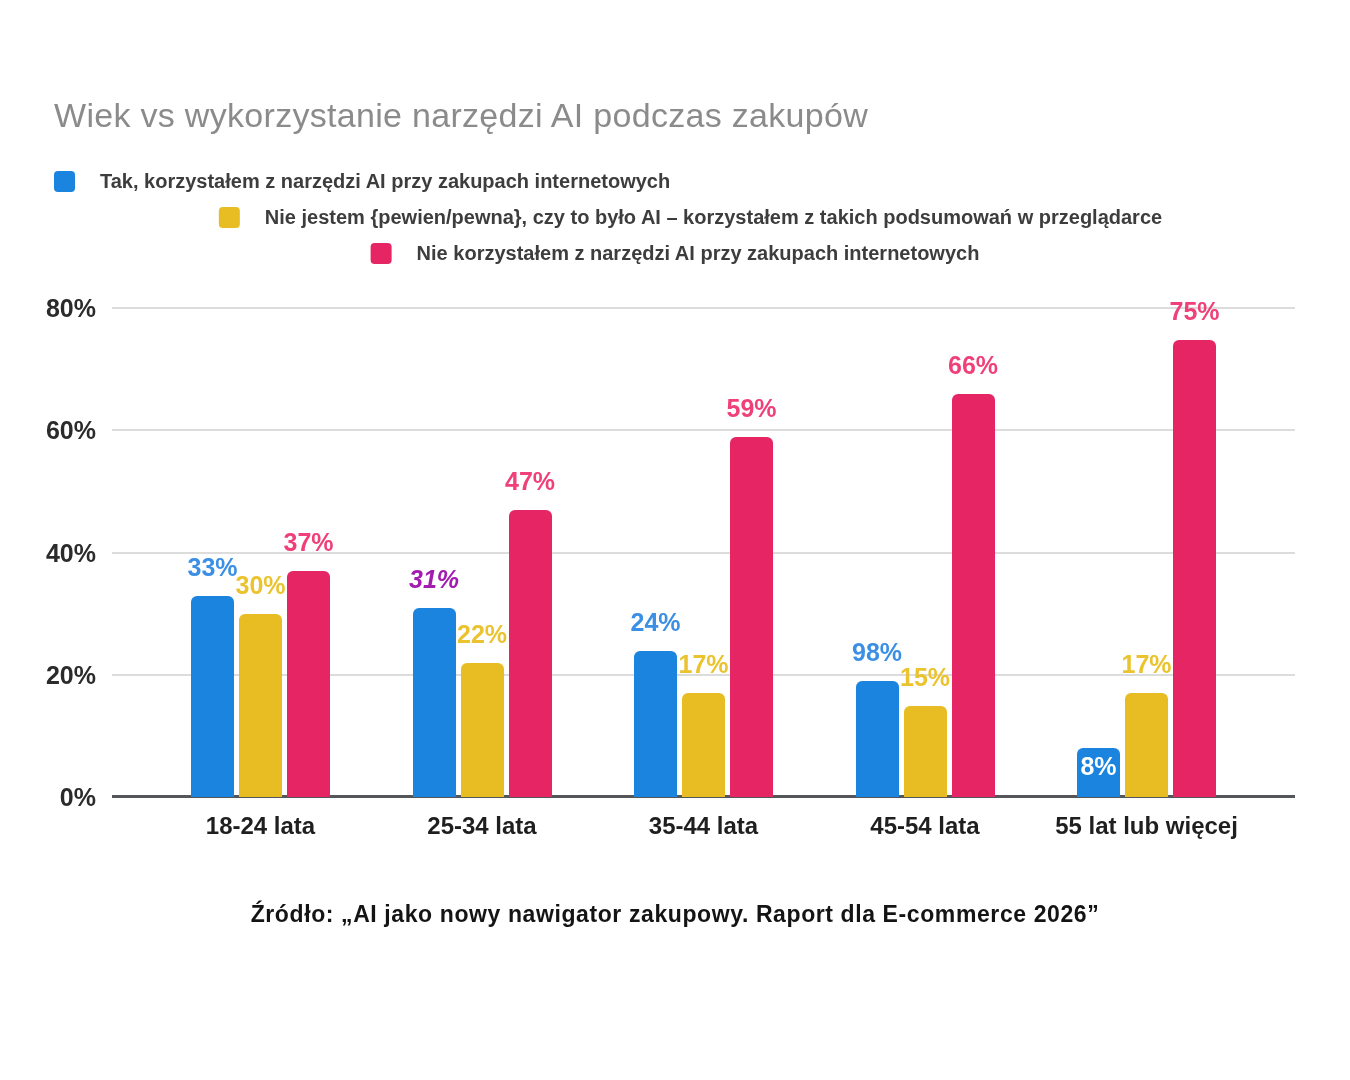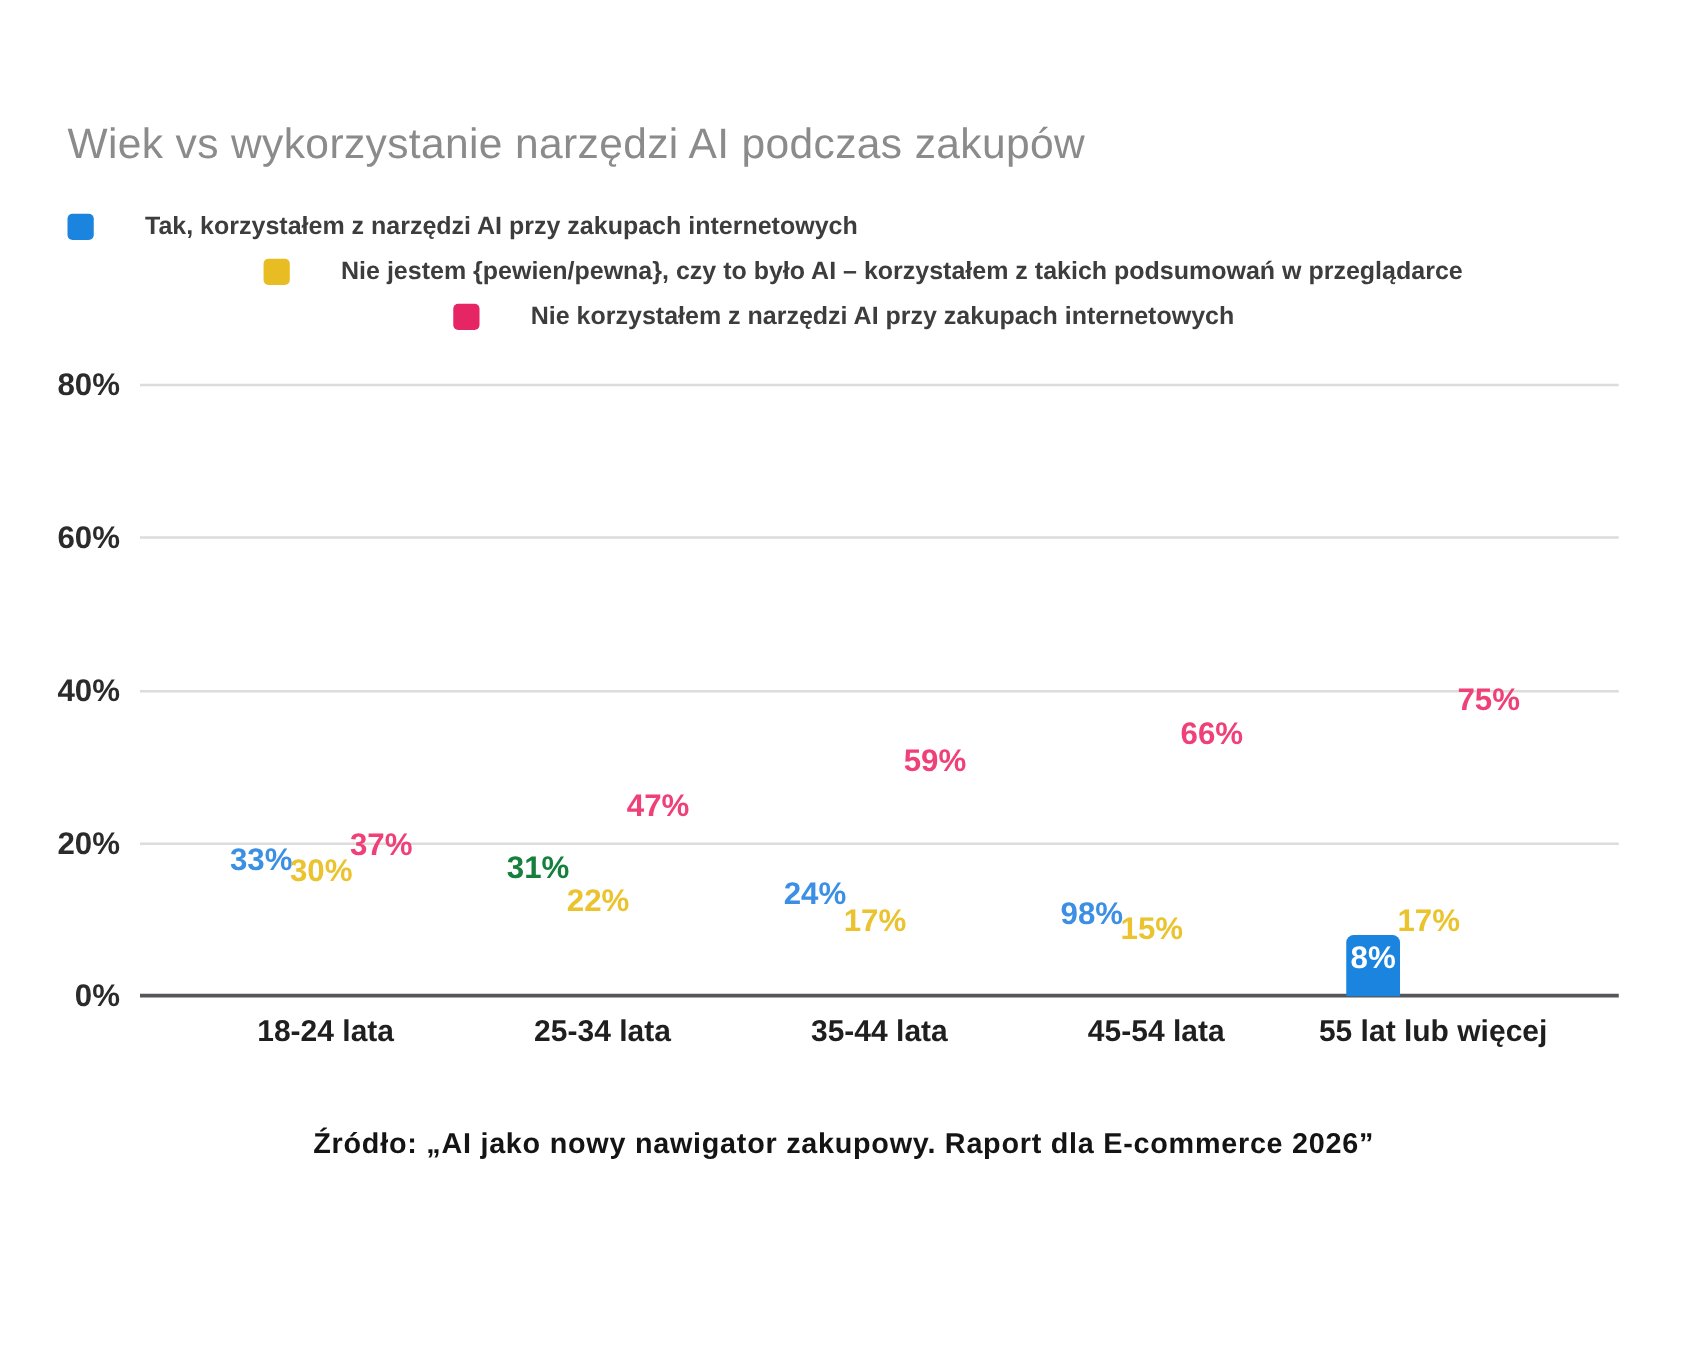--- a/index.html
+++ b/index.html
@@ -3,36 +3,36 @@
 <meta charset="utf-8">
 <style>
   html,body{margin:0;padding:0;background:#ffffff;font-family:"Liberation Sans",sans-serif;}
   .stage{position:relative;width:1350px;height:1080px;background:#ffffff;overflow:hidden;}
 
   .chart-title{position:absolute;left:54px;top:96px;font-size:34px;font-weight:400;
     color:#8b8b8b;letter-spacing:.3px;white-space:nowrap;}
 
   .legend-row{position:absolute;display:flex;align-items:center;gap:25px;height:24px;}
   .legend-row .sw{width:21px;height:21px;border-radius:4px;flex:none;}
-  .legend-row .lt{font-size:20px;font-weight:600;color:#3d3d3d;white-space:nowrap;margin-left:16px;}
+  .legend-row .lt{font-size:20px;font-weight:600;color:#3d3d3d;white-space:nowrap;}
   #lr1{left:54px;top:169px;}
   #lr2{left:50%;top:205px;transform:translateX(-50%);padding-left:31px;}
   #lr3{left:50%;top:241px;transform:translateX(-50%);}
 
   .plot{position:absolute;left:112px;top:247px;width:1183px;height:550px;}
   .grid{position:absolute;left:0;width:100%;height:2px;background:#dcdcdc;}
   .g20{bottom:121px;}.g40{bottom:243px;}.g60{bottom:366px;}.g80{bottom:488px;}
   .axis{position:absolute;left:0;bottom:-1px;width:100%;height:3px;background:#55565a;}
 
   .ytick{position:absolute;left:18px;width:78px;text-align:right;font-size:25px;
     font-weight:600;color:#2b2b2b;line-height:28px;}
   .yt0{top:783px;}.yt20{top:661px;}.yt40{top:539px;}.yt60{top:416px;}.yt80{top:294px;}
 
   .bar-group{position:absolute;bottom:0;height:100%;display:flex;align-items:flex-end;gap:5px;}
-  .bar-col{width:43px;display:flex;flex-direction:row;align-items:center;justify-content:flex-end;}
+  .bar-col{width:43px;display:flex;flex-direction:column;align-items:center;justify-content:flex-end;}
   .bar{width:43px;border-radius:6px 6px 0 0;position:relative;}
   .bar-label{font-size:25px;font-weight:600;line-height:1;margin-bottom:16px;white-space:nowrap;}
   .bar-label.inside{position:absolute;top:6px;left:0;width:100%;text-align:center;
     color:#ffffff;margin:0;}
   .x-label{position:absolute;top:565px;transform:translateX(-50%);font-size:24px;
     font-weight:600;color:#1f1f1f;white-space:nowrap;}
 
   .source{position:absolute;left:0;top:901px;width:100%;text-align:center;
     font-size:23px;font-weight:700;color:#141414;letter-spacing:.6px;}
 </style>
@@ -78,21 +78,21 @@
           <div class="bar" style="height: 183px; background: rgb(232, 189, 35);"></div>
         </div>
         <div class="bar-col">
           <div class="bar-label" style="color: rgb(239, 64, 121);">37%</div>
           <div class="bar" style="height: 225.7px; background: rgb(230, 37, 101);"></div>
         </div>
       </div>
       <div class="x-label" style="left: 148.5px;">18-24 lata</div>
       <div class="bar-group" style="left: 300.5px;">
         <div class="bar-col">
-          <div class="bar-label" style="color: #15803d;">31%</div>
+          <div class="bar-label" style="color: #a21caf; font-style: italic;">31%</div>
           <div class="bar" style="height: 189.1px; background: rgb(26, 132, 223);"></div>
         </div>
         <div class="bar-col">
           <div class="bar-label" style="color: rgb(234, 195, 46);">22%</div>
           <div class="bar" style="height: 134.2px; background: rgb(232, 189, 35);"></div>
         </div>
         <div class="bar-col">
           <div class="bar-label" style="color: rgb(239, 64, 121);">47%</div>
           <div class="bar" style="height: 286.7px; background: rgb(230, 37, 101);"></div>
         </div>

